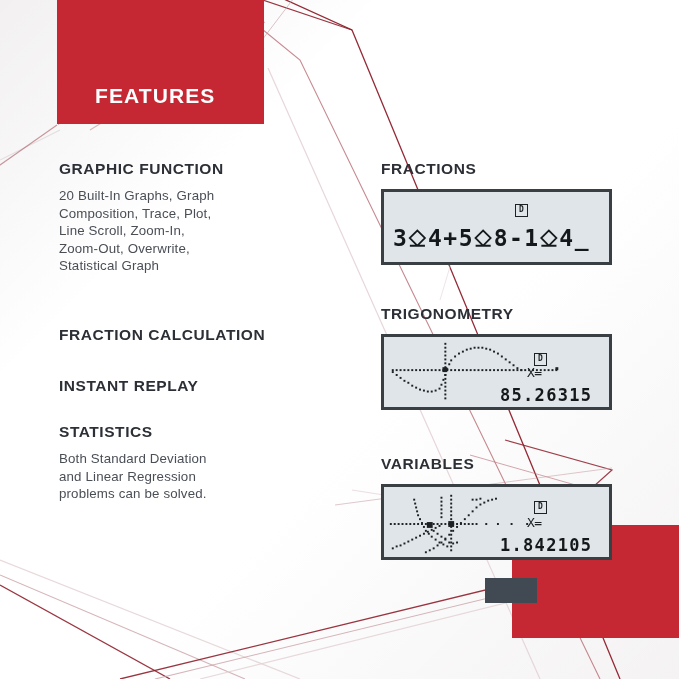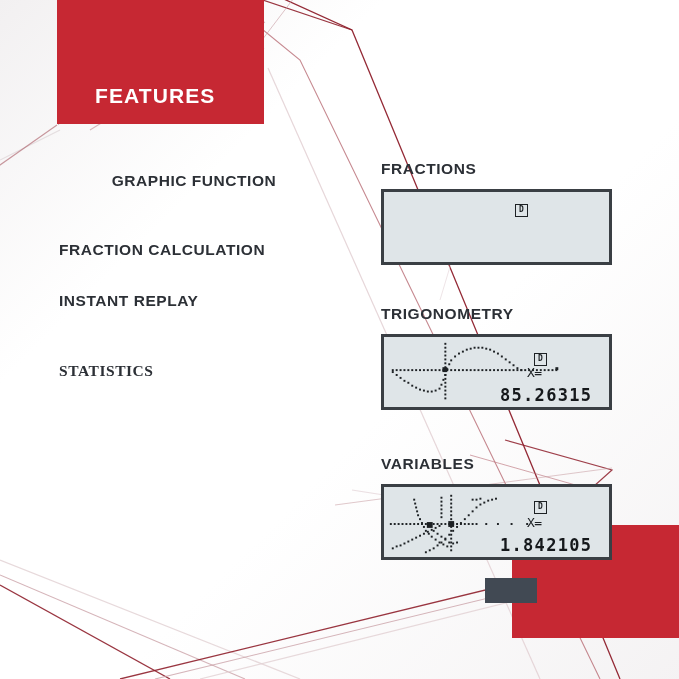--- a/index.html
+++ b/index.html
@@ -80,24 +80,24 @@
     white-space: nowrap;
   }
   .feat-body {
     font-size: 13.3px;
     line-height: 17.6px;
     color: #4a4f56;
     margin: 0;
     letter-spacing: 0.15px;
     white-space: pre-line;
   }
-  .block-gap-1 { margin-top: 12px; text-align: center; }
+  .block-gap-1 { margin-top: 0; }
   .block-gap-2 { margin-top: 51px; }
   .block-gap-3 { margin-top: 33px; }
-  .block-gap-4 { margin-top: 52px; font-family: Liberation Serif, serif; }
+  .block-gap-4 { margin-top: 28px; }
 
   
   .lcd-group { position: absolute; }
   .lcd-group .feat-title { margin-bottom: 11px; }
   .lcd {
     position: relative;
     width: 231px;
     height: 76px;
     box-sizing: border-box;
     border: 3px solid #3A3F44;
@@ -183,42 +183,51 @@
     <span class="label">FEATURES</span>
   </div>
 
   <div class="corner-red"></div>
   <div class="corner-slate"></div>
 
   <div class="col-left">
 
     <div class="block-gap-1">
       <div class="feat-title">GRAPHIC FUNCTION</div>
+      <div class="feat-body">20 Built-In Graphs, Graph
+Composition, Trace, Plot,
+Line Scroll, Zoom-In,
+Zoom-Out, Overwrite,
+Statistical Graph</div>
     </div>
 
     <div class="block-gap-2">
       <div class="feat-title">FRACTION CALCULATION</div>
     </div>
 
     <div class="block-gap-3">
       <div class="feat-title">INSTANT REPLAY</div>
     </div>
 
     <div class="block-gap-4">
       <div class="feat-title">STATISTICS</div>
+      <div class="feat-body">Both Standard Deviation
+and Linear Regression
+problems can be solved.</div>
     </div>
 
   </div>
 
   <div class="col-right">
 
     <div class="lcd-group grp-fractions">
       <div class="feat-title">FRACTIONS</div>
       <div class="lcd">
         <div class="deg-ind" style="left:131px; top:12px;">D</div>
+        <div class="lcd-expr" style="left:9px; top:33px;">3⎐4+5⎐8-1⎐4_</div>
       </div>
     </div>
 
     <div class="lcd-group grp-trig">
       <div class="feat-title">TRIGONOMETRY</div>
       <div class="lcd">
         <svg class="lcd-inner" viewBox="0 0 231 76" xmlns="http://www.w3.org/2000/svg">
           <g fill="#1d2124">
 
             <rect x="8" y="33" width="2" height="2"></rect>

